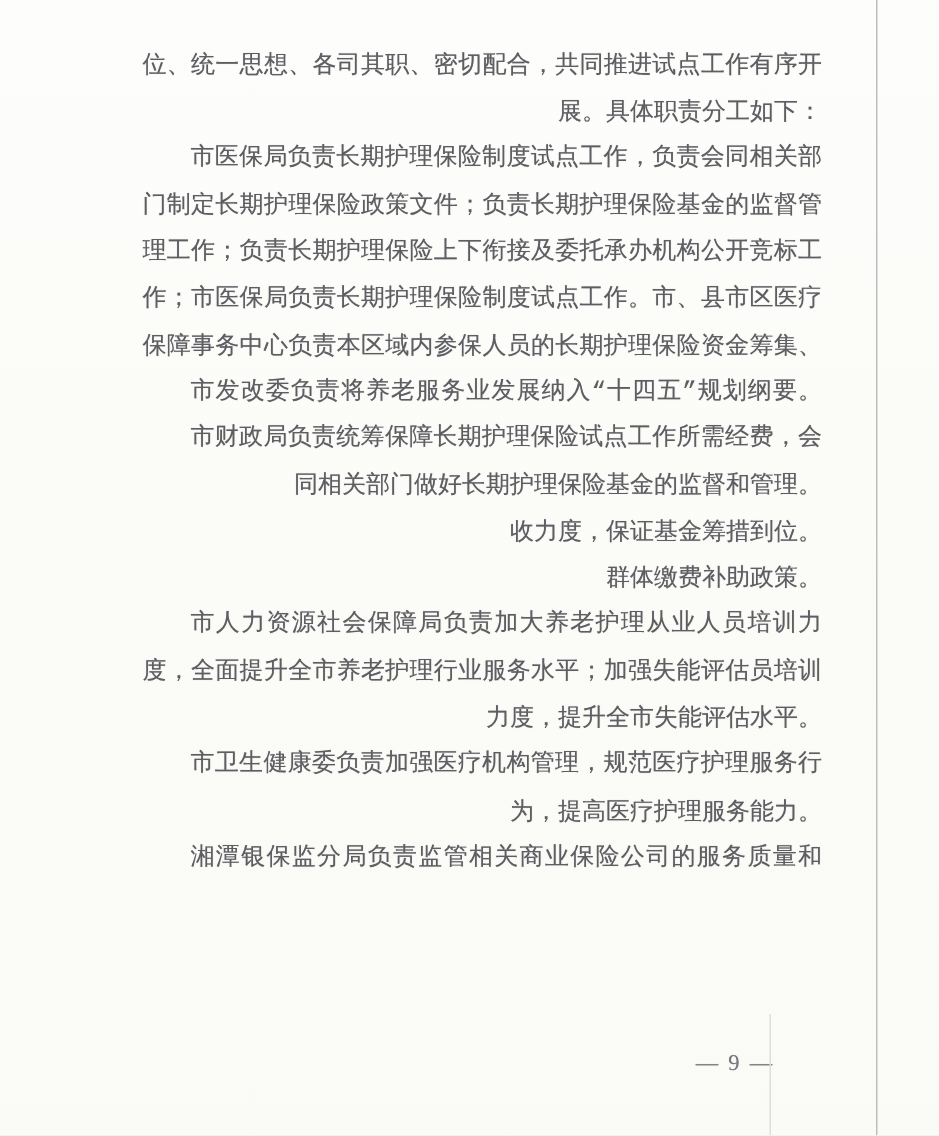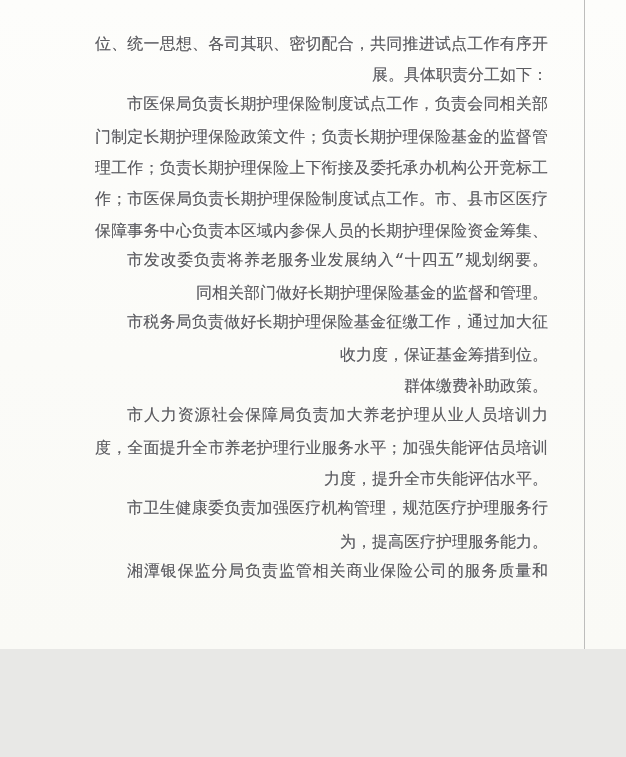--- a/index.html
+++ b/index.html
@@ -4,21 +4,21 @@
 <style>
   html, body {
     margin: 0;
     padding: 0;
     background: #e8e8e6;
     font-family: "Liberation Serif", "DejaVu Serif", serif;
   }
   .page {
     position: relative;
     width: 626px;
-    height: 649px;
+    height: 757px;
     margin: 0 auto;
     background: #fcfcf9;
     background-image: linear-gradient(180deg, #fdfdfb 0%, #fbfbf8 55%, #fafaf6 100%);
     overflow: hidden;
   }
   .content {
     position: absolute;
     left: 95px;
     top: 28px;
     width: 453px;
@@ -75,22 +75,22 @@
 <div class="page">
   <div class="content">
       <div class="line fill">位、统一思想、各司其职、密切配合，共同推进试点工作有序开</div>
       <div class="line">展。具体职责分工如下：</div>
       <div class="line fill indent">市医保局负责长期护理保险制度试点工作，负责会同相关部</div>
       <div class="line fill">门制定长期护理保险政策文件；负责长期护理保险基金的监督管</div>
       <div class="line fill">理工作；负责长期护理保险上下衔接及委托承办机构公开竞标工</div>
       <div class="line fill">作；市医保局负责长期护理保险制度试点工作。市、县市区医疗</div>
       <div class="line fill">保障事务中心负责本区域内参保人员的长期护理保险资金筹集、</div>
       <div class="line fill indent">市发改委负责将养老服务业发展纳入“十四五”规划纲要。</div>
+      <div class="line fill indent">市财政局负责统筹保障长期护理保险试点工作所需经费，会</div>
       <div class="line">同相关部门做好长期护理保险基金的监督和管理。</div>
-      <div class="line fill indent">市税务局负责做好长期护理保险基金征缴工作，通过加大征</div>
       <div class="line">收力度，保证基金筹措到位。</div>
       <div class="line">群体缴费补助政策。</div>
       <div class="line fill indent">市人力资源社会保障局负责加大养老护理从业人员培训力</div>
       <div class="line fill">度，全面提升全市养老护理行业服务水平；加强失能评估员培训</div>
       <div class="line">力度，提升全市失能评估水平。</div>
       <div class="line fill indent">市卫生健康委负责加强医疗机构管理，规范医疗护理服务行</div>
       <div class="line">为，提高医疗护理服务能力。</div>
       <div class="line fill indent">湘潭银保监分局负责监管相关商业保险公司的服务质量和</div>
     </div>
   <div class="page-number">— 9 —</div>

